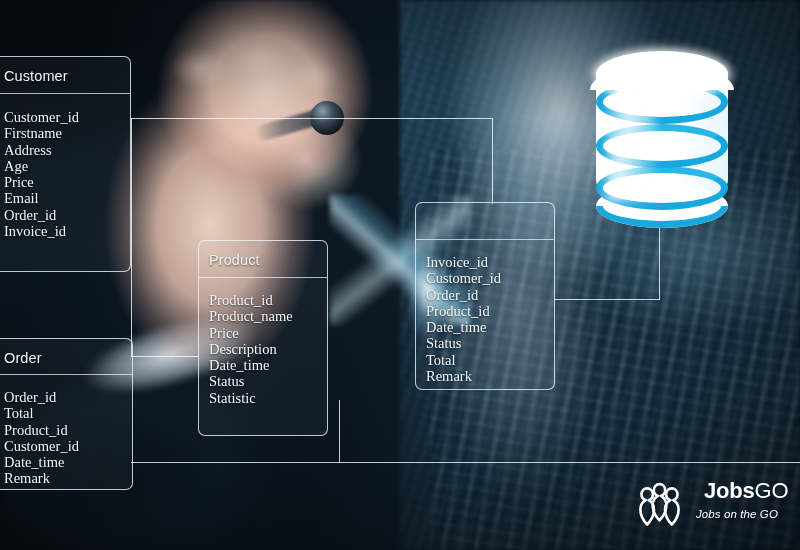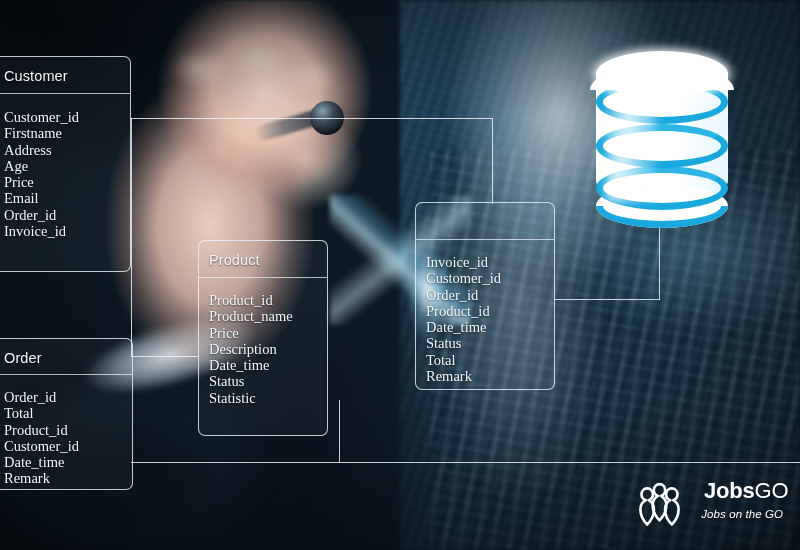--- a/index.html
+++ b/index.html
@@ -200,21 +200,21 @@
 
   
   .logo { position:absolute; left:628px; top:478px; width:166px; height:58px; }
   .logo-mark { position:absolute; left:0; top:4px; width:62px; height:48px; }
   .logo-text { position:absolute; left:68px; top:2px; }
   .logo-word { font-size:22px; font-weight:bold; line-height:1; letter-spacing:-0.2px;margin-left:8px; }
   .logo-word .jobs { color:#ffffff; }
   .logo-word .go { color:#ffffff; font-weight:normal; }
   .logo-tag {
     margin-top:6px; font-size:11.5px; font-style:italic; color:#ffffff;
-    letter-spacing:0.1px; white-space:nowrap;text-align:center;
+    letter-spacing:0.1px; white-space:nowrap;
   }
 </style>
 </head>
 <body>
 
 <div id="stage">
 
   <div class="bg-base bg-layer"></div>
   <div class="bg-layer bg-rack"></div>
   <div class="bg-layer bg-rack2"></div>

